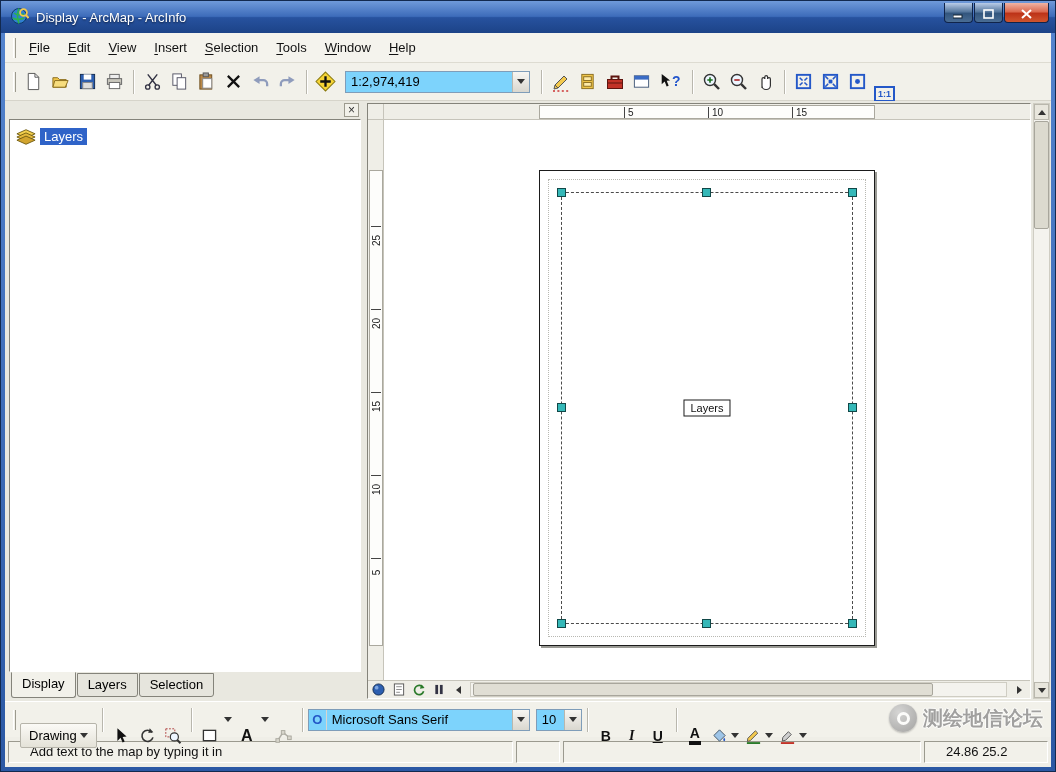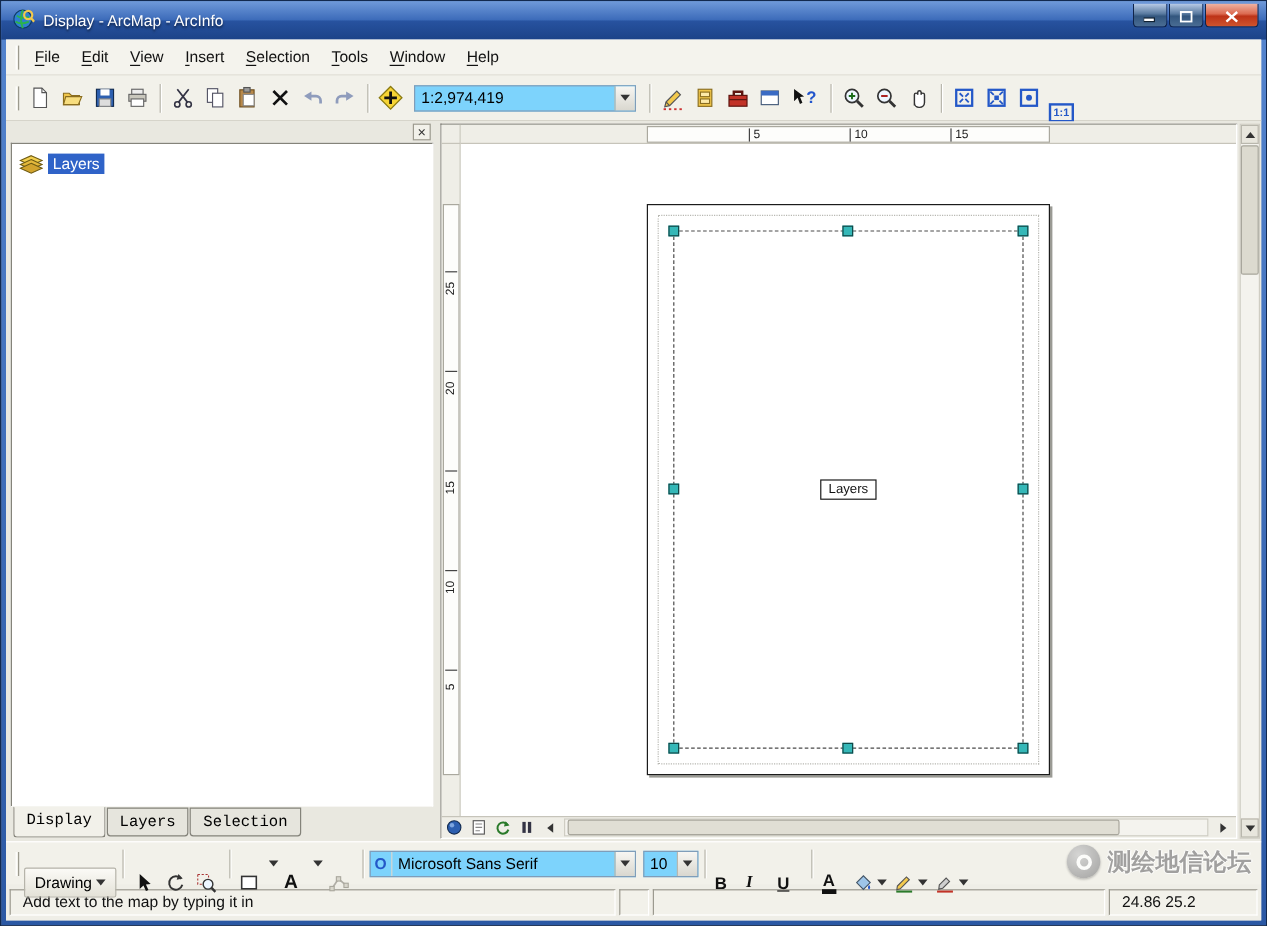--- a/index.html
+++ b/index.html
@@ -37,21 +37,21 @@
   .main{flex:1;position:relative;background:#e9e8e0;}
   
   .toc{position:absolute;left:4px;top:2px;width:352px;bottom:2px;}
   .toc-head{position:absolute;left:0;right:0;top:0;height:14px;}
   .toc-close{position:absolute;right:2px;top:0;width:15px;height:14px;border:1px solid #9c9a8e;background:#f2f1ea;
     font-size:12px;line-height:12px;text-align:center;color:#333;}
   .toc-body{position:absolute;left:0;right:0;top:16px;bottom:27px;background:#fff;border:1px solid;border-color:#84837a #fff #fff #84837a;padding:8px 6px;}
   .toc-row{display:flex;align-items:center;gap:4px;}
   .toc-label{background:#2f63c8;color:#fff;padding:1px 4px;font-size:13px;}
   .toc-tabs{position:absolute;left:2px;bottom:0;height:26px;display:flex;align-items:flex-start;gap:1px;font-size:13px;}
-  .tab{padding:3px 10px 4px;border:1px solid #84837a;background:#e6e5dd;border-radius:0 0 3px 3px;font-family:Liberation Mono, monospace;}
+  .tab{padding:3px 10px 4px;border:1px solid #84837a;background:#e6e5dd;border-radius:0 0 3px 3px;}
   .tab.active{background:#f2f1ea;border-top:1px solid #f2f1ea;margin-top:-1px;padding-bottom:6px;}
   
   .map{position:absolute;left:362px;top:2px;right:20px;bottom:2px;background:#fff;border:1px solid;border-color:#84837a #fff #fff #84837a;}
   .ruler-corner{position:absolute;left:0;top:0;width:16px;height:16px;background:#efeee7;border-right:1px solid #c6c4ba;border-bottom:1px solid #c6c4ba;}
   .hruler{position:absolute;left:16px;top:0;right:0;height:16px;background:#efeee7;border-bottom:1px solid #c6c4ba;}
   .hruler-seg{position:absolute;left:155px;top:1px;width:336px;height:14px;background:#fdfdfb;border:1px solid #aaa89e;}
   .htick{position:absolute;top:1px;height:11px;line-height:11px;border-left:1px solid #444;padding-left:3px;font-size:10px;color:#222;}
   .vruler{position:absolute;left:0;top:16px;width:16px;bottom:18px;background:#efeee7;border-right:1px solid #c6c4ba;}
   .vruler-seg{position:absolute;left:1px;top:50px;width:14px;height:476px;background:#fdfdfb;border:1px solid #aaa89e;}
   .vtick{position:absolute;left:0;width:12px;height:30px;}
@@ -71,33 +71,33 @@
   .cb-btn{width:17px;height:15px;display:flex;align-items:center;justify-content:center;}
   .hscroll{flex:1;height:15px;background:#f4f3ee;border:1px solid #cfcdc3;position:relative;margin-right:1px;}
   .hthumb{position:absolute;left:2px;top:0;bottom:0;width:86%;background:#e0ded4;border:1px solid #a8a69c;border-radius:2px;}
   
   .vscroll{position:absolute;right:1px;top:2px;width:17px;bottom:2px;background:#f4f3ee;border:1px solid #cfcdc3;}
   .vs-btn{position:absolute;left:0;right:0;height:16px;display:flex;align-items:center;justify-content:center;background:#e8e6dd;border:1px solid #b9b7ad;}
   .vs-up{top:0;}  .vs-down{bottom:0;}
   .vs-thumb{position:absolute;left:0;right:0;top:17px;height:108px;background:#dcdacf;border:1px solid #a8a69c;border-radius:2px;}
   
   .drawbar{height:36px;display:flex;align-items:center;padding:0 4px;background:#f2f1ea;border-top:1px solid #fff;position:relative;}
-  .dbtn{height:26px;min-width:26px;display:flex;align-items:center;justify-content:flex-start;gap:3px;padding:0 3px;flex:0 0 auto;margin-top:32px;}
+  .dbtn{height:26px;min-width:26px;display:flex;align-items:center;justify-content:center;gap:3px;padding:0 3px;flex:0 0 auto;margin-top:32px;}
   .drawing-menu{border:1px solid #b6b4aa;background:linear-gradient(#fbfaf6,#e4e2d8);padding:0 8px;height:25px;border-radius:2px;}
   .letter{font-weight:bold;font-size:14px;color:#111;}
   .font-color-a{font-weight:bold;font-size:14px;color:#111;border-bottom:4px solid #111;line-height:15px;padding:0 1px;}
   .drop-mini{width:11px;height:24px;display:flex;align-items:center;justify-content:center;}
   .watermark{position:absolute;right:8px;top:2px;display:flex;align-items:center;gap:6px;opacity:.8;pointer-events:none;}
   .wm-badge{width:28px;height:28px;border-radius:50%;background:radial-gradient(circle at 35% 30%,#cfcfcf,#8f8f8f);
     display:flex;align-items:center;justify-content:center;box-shadow:0 1px 2px rgba(0,0,0,.3);}
   .wm-badge .lens{width:13px;height:13px;border:3px solid #fff;border-radius:50%;}
   .wm-text{font-size:20px;font-weight:bold;color:#8d8d8d;text-shadow:0 1px 0 #fff,0 -1px 0 #fff,1px 0 0 #fff,-1px 0 0 #fff;}
   
   .statusbar{height:30px;display:flex;align-items:center;gap:3px;padding:3px 3px 4px;background:#efeee7;}
-  .spanel{height:22px;border:1px solid;border-color:#9b9a8f #fff #fff #9b9a8f;background:#f2f1ea;display:flex;align-items:center;padding:0 10px;font-size:13px;color:#111;white-space:nowrap;overflow:hidden;}
+  .spanel{height:22px;border:1px solid;border-color:#9b9a8f #fff #fff #9b9a8f;background:#f2f1ea;display:flex;align-items:center;padding:0 21px;font-size:13px;color:#111;white-space:nowrap;overflow:hidden;}
   .sp-msg{width:505px;}
   .sp-mini{width:25px;}
   .sp-long{flex:1;}
   .sp-coords{width:124px;}
 </style>
 </head>
 <body>
 
 <div class="window">
 

